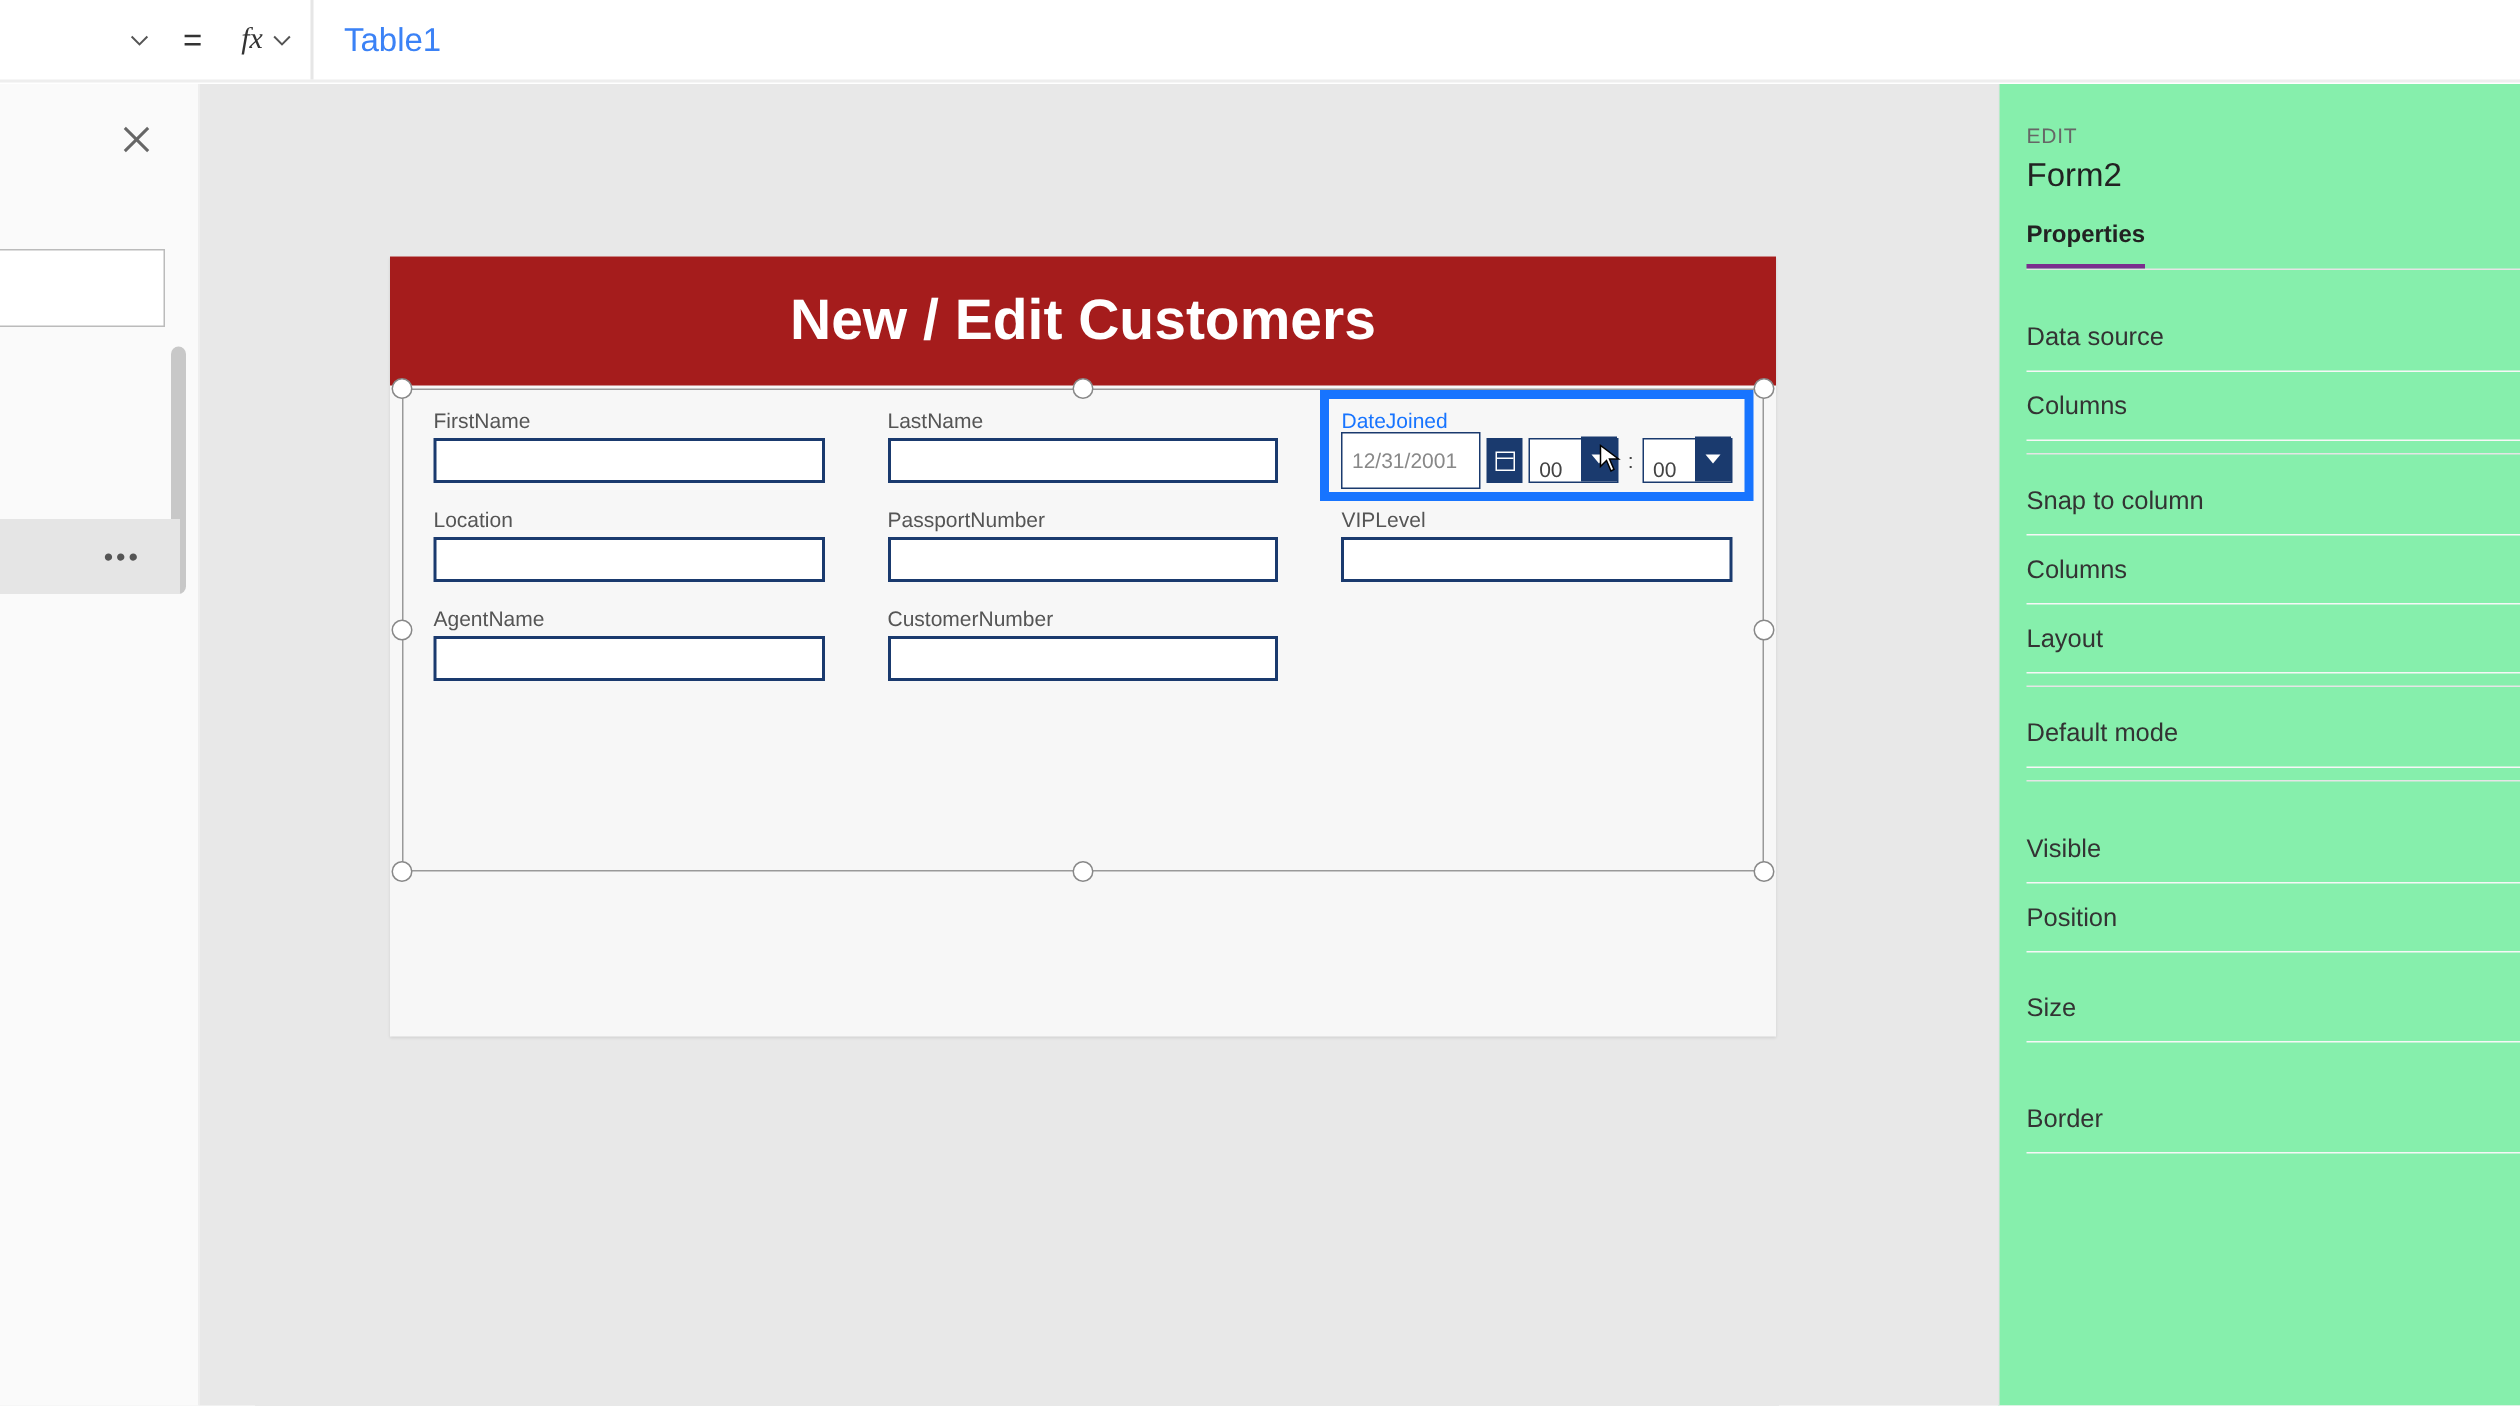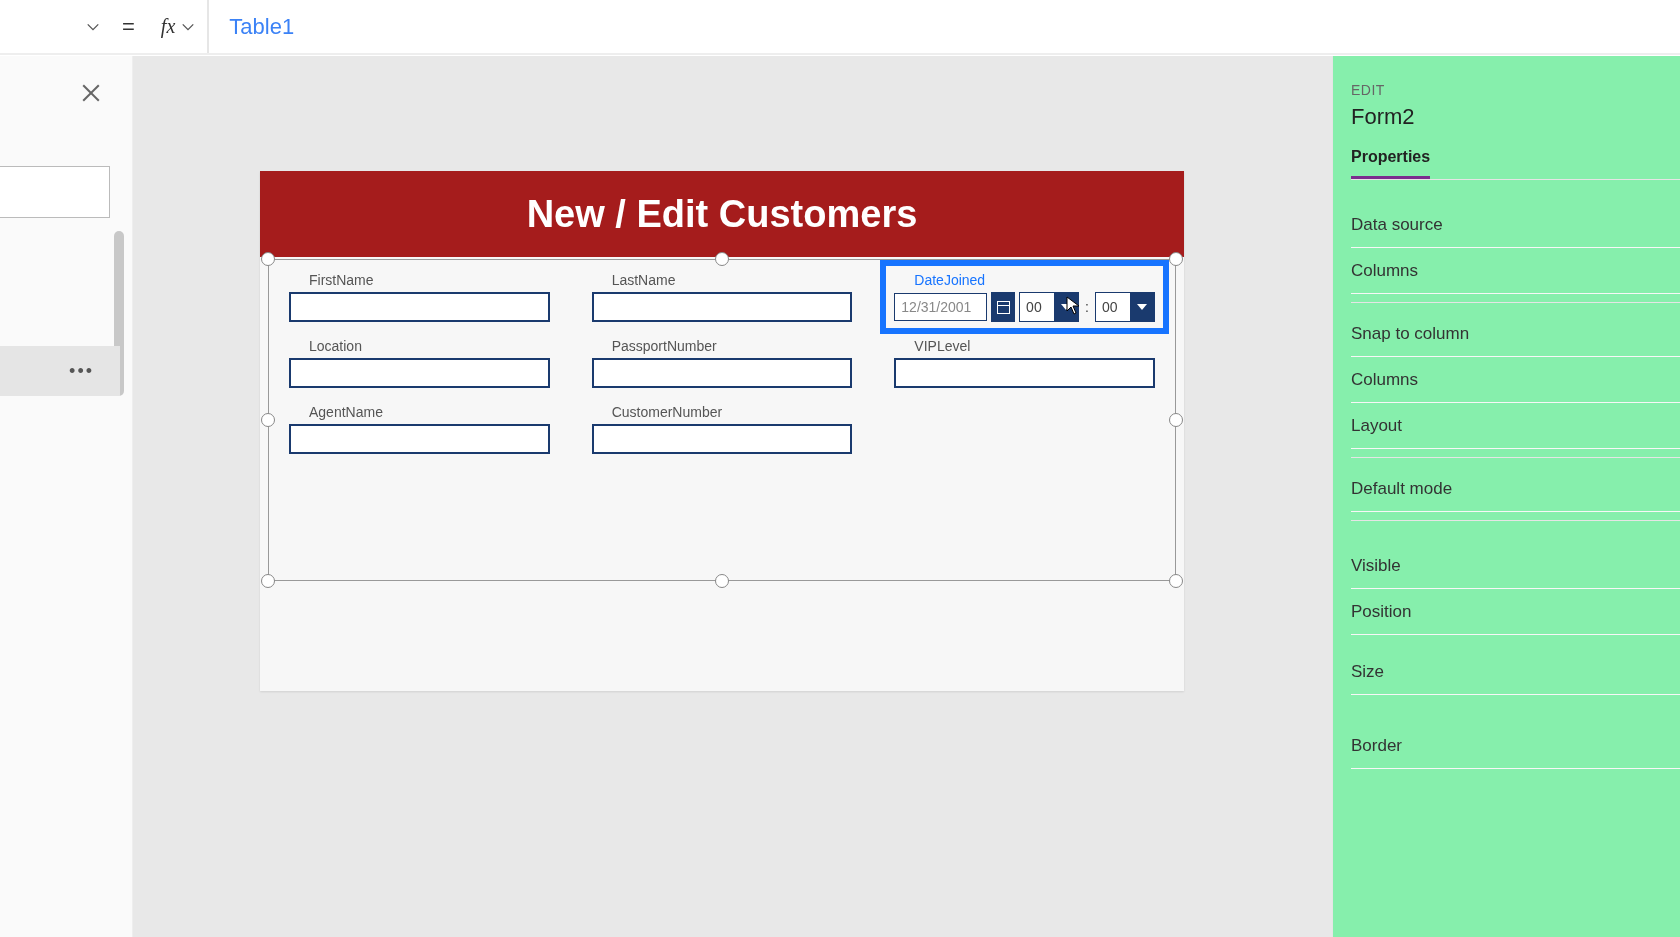--- a/index.html
+++ b/index.html
@@ -70,42 +70,42 @@
   .h-bc { bottom: -8px; left: 50%; margin-left: -7px; }
   .h-ml { top: 50%; left: -8px; margin-top: -7px; }
   .h-mr { top: 50%; right: -8px; margin-top: -7px; }
 
   .cards {
     position: absolute; top: 4px; left: 12px; right: 12px; bottom: 4px;
     display: grid; grid-template-columns: repeat(3, 1fr); grid-auto-rows: min-content;
     column-gap: 42px; row-gap: 16px; padding: 8px;
   }
   .card { display: flex; flex-direction: column; gap: 4px; }
-  .card-label { font-size: 14px; color: #555; margin-left: 20px; }
+  .card-label { font-size: 14px; color: #555; }
   .card-input { height: 30px; border: 2px solid #1a3a6e; background: #fff; }
 
   
   .date-card {
     position: relative; z-index: 5;
     outline: 6px solid #1774ff; outline-offset: 2px;
     padding: 4px 6px; margin: -4px -6px;
   }
   .date-label { color: #1774ff !important; }
   .date-row { display: flex; align-items: center; gap: 4px; height: 30px; }
   .date-input {
-    flex: 1; height: 28px; border: 1px solid #1a3a6e; background: #fff; display: flex; align-items: center;
+    flex: 1; height: 38px; border: 1px solid #1a3a6e; background: #fff; display: flex; align-items: center;
     padding: 0 6px; font-size: 14px; color: #888;
   }
   .date-btn {
     width: 24px; height: 30px; background: #1a3a6e; display: flex; align-items: center; justify-content: center;
   }
   .cal-icon { width: 13px; height: 13px; border: 1.5px solid #fff; position: relative; }
   .cal-icon::before { content: ""; position: absolute; top: 3px; left: 0; right: 0; height: 1.5px; background: #fff; }
   .time-sel {
-    display: flex; align-items: center; height: 30px; border: 1px solid #1a3a6e; background: #fff;
+    display: flex; align-items: flex-end; height: 30px; border: 1px solid #1a3a6e; background: #fff;
   }
   .time-val { width: 34px; padding: 0 6px; font-size: 14px; color: #444; }
   .time-btn { width: 24px; height: 30px; background: #1a3a6e; display: flex; align-items: center; justify-content: center; }
   .dn-arrow { width: 0; height: 0; border-left: 5px solid transparent; border-right: 5px solid transparent; border-top: 6px solid #fff; }
   .colon { padding: 0 2px; color: #444; font-size: 14px; }
   .cursor { position: absolute; width: 16px; height: 20px; pointer-events: none; z-index: 20; }
 
   
   .right-panel {
     position: absolute; top: 56px; right: 0; width: 348px; bottom: 0; background: #86efac;

